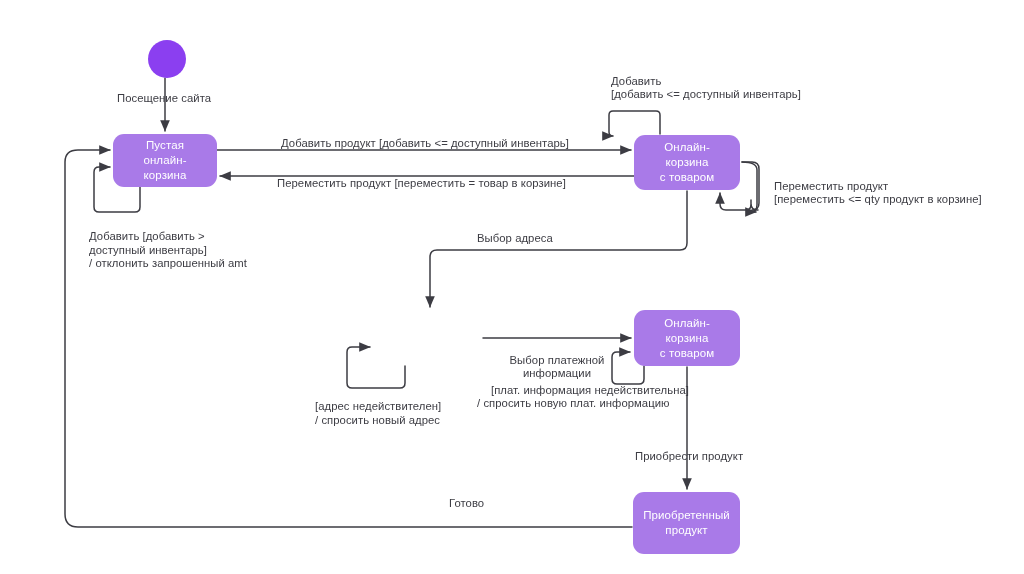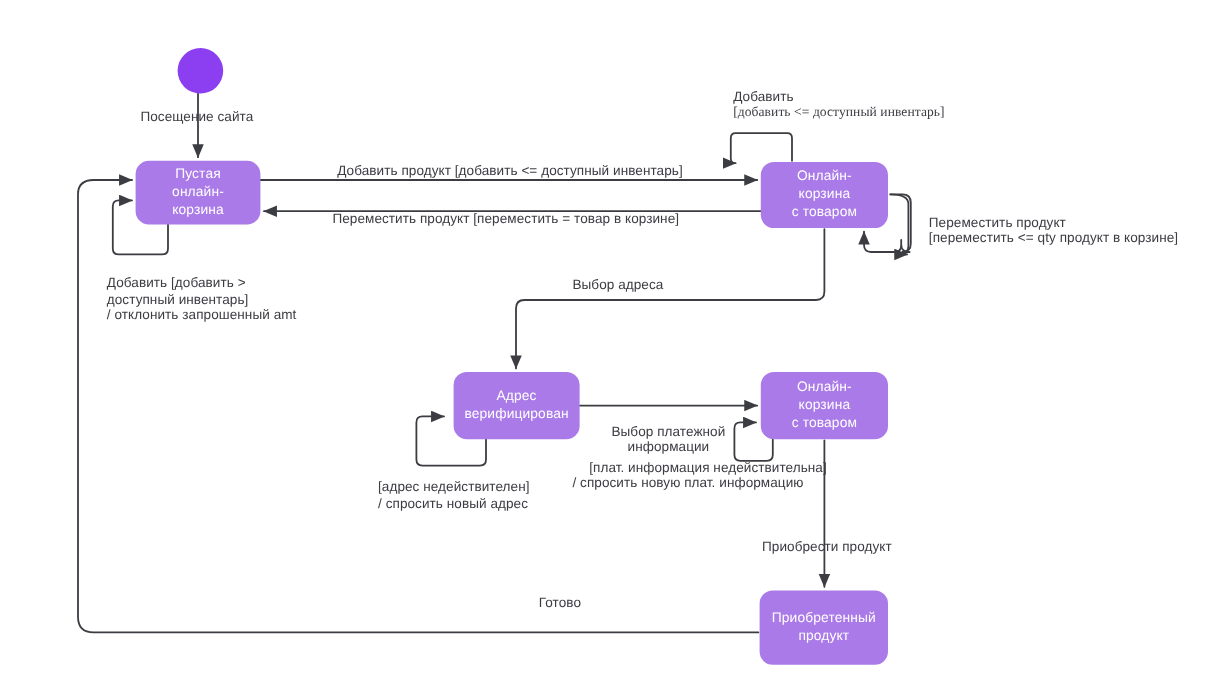--- a/index.html
+++ b/index.html
@@ -105,26 +105,20 @@
     </div>
   </div>
 
   <div class="state-node" style="left:634px; top:135px; width:106px; height:55px;">
     <div>
       <span>Онлайн-корзина</span>
       <span>с товаром</span>
     </div>
   </div>
 
-  <div class="state-node" style="left:378px; top:310px; width:105px; height:56px;">
-    <div>
-      <span>Адрес</span>
-      <span>верифицирован</span>
-    </div>
-  </div>
 
   <div class="state-node" style="left:634px; top:310px; width:106px; height:56px;">
     <div>
       <span>Онлайн-корзина</span>
       <span>с товаром</span>
     </div>
   </div>
 
   <div class="state-node" style="left:633px; top:492px; width:107px; height:62px;">
     <div>
@@ -133,21 +127,21 @@
     </div>
   </div>
 
   <div class="edge-label" style="left:117px; top:91px;">Посещение сайта</div>
 
   <div class="edge-label" style="left:277px; top:176px;">Переместить продукт [переместить = товар в корзине]</div>
 
   <div class="edge-label" style="left:281px; top:136px;">Добавить продукт [добавить &lt;= доступный инвентарь]</div>
 
   <div class="edge-label" style="left:611px; top:74px;">Добавить</div>
-  <div class="edge-label" style="left:611px; top:87px;font-family:Liberation Serif, serif;">[добавить &lt;= доступный инвентарь]</div>
+  <div class="edge-label" style="left:611px; top:87px;">[добавить &lt;= доступный инвентарь]</div>
 
   <div class="edge-label" style="left:774px; top:179px;text-align:right;">Переместить продукт</div>
   <div class="edge-label" style="left:774px; top:192px;">[переместить &lt;= qty продукт в корзине]</div>
 
   <div class="edge-label" style="left:89px; top:229px;">Добавить [добавить &gt;</div>
   <div class="edge-label" style="left:89px; top:243px;">доступный инвентарь]</div>
   <div class="edge-label" style="left:89px; top:256px;">/ отклонить запрошенный amt</div>
 
   <div class="edge-label" style="left:477px; top:231px;">Выбор адреса</div>
 

